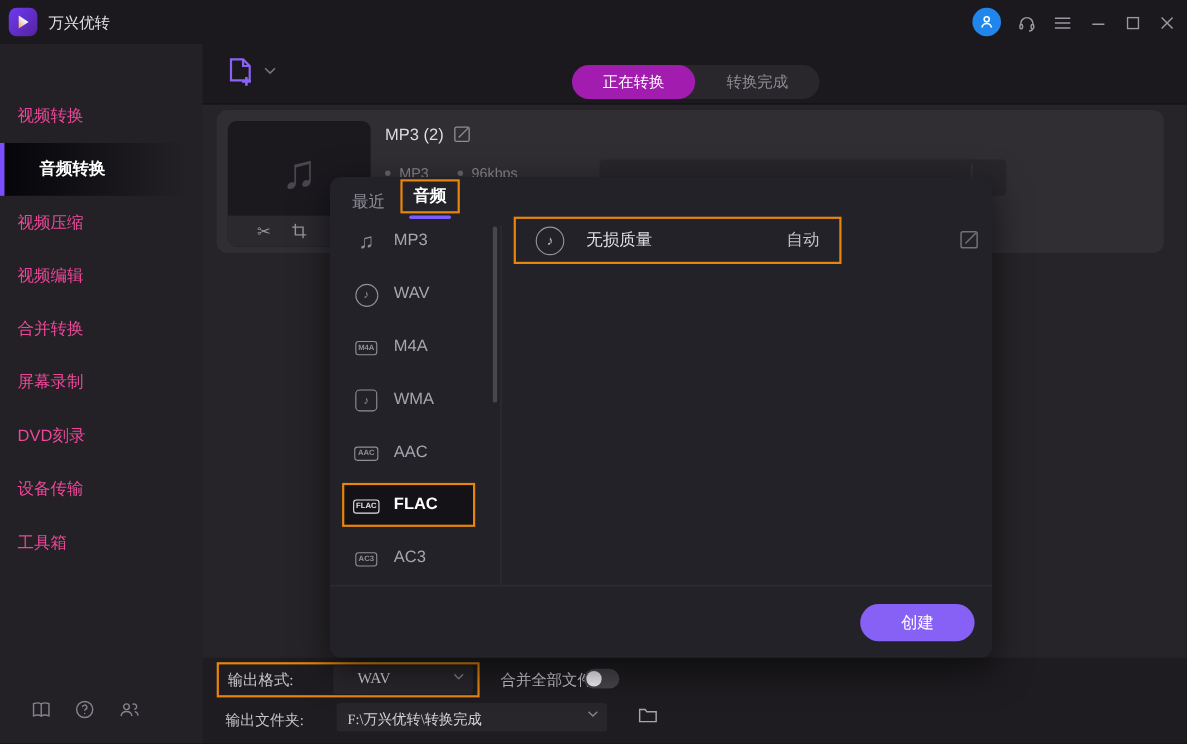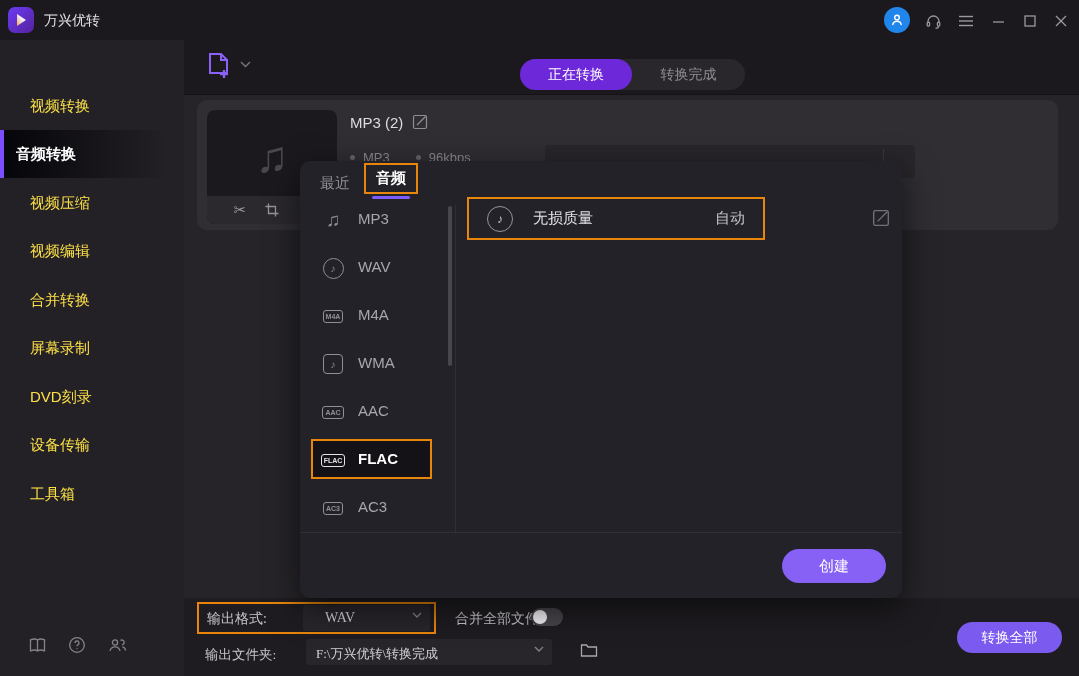--- a/index.html
+++ b/index.html
@@ -12,34 +12,34 @@
   .titlebar { left:0; top:0; width:1079px; height:40px; background:#1B191D; z-index:30; }
   .logo { left:8px; top:7px; width:26px; height:26px; border-radius:7px;
           background:linear-gradient(135deg,#6D3BF5,#55229D); display:flex; align-items:center; justify-content:center; }
   .app-title { left:44px; top:12px; font-size:14px; color:#E4E2E6; }
   .tb-btn { top:8px; width:26px; height:26px; display:flex; align-items:center; justify-content:center; color:#9B99A0; cursor:pointer; }
   .avatar { left:884px; top:7px; width:26px; height:26px; border-radius:50%; background:#2186EB; display:flex; align-items:center; justify-content:center; }
   .headset { left:920px; } .menu { left:953px; } .minimize { left:985px; } .maximize { left:1017px; } .close { left:1048px; }
 
   
   .sidebar { left:0; top:40px; width:184px; height:636px; background:#232126; z-index:20; }
-  .side-item { position:absolute; left:0; width:184px; height:48px; line-height:48px; padding-left:30px;
-               font-size:15px; color:#fde047; cursor:pointer; }
+  .side-item { position:absolute; left:0; width:184px; height:48px; line-height:48px; padding-left:16px;
+               font-size:15px; color:#ec4899; cursor:pointer; }
   .side-item.active { background:linear-gradient(90deg,#060509,#232126 92%); color:#FFFFFF; font-weight:bold;
-                      border-left:4px solid #7C4DFF; padding-left:12px; }
+                      border-left:4px solid #7C4DFF; padding-left:32px; }
   .side-bottom { position:absolute; left:0; bottom:14px; width:184px; height:28px; }
   .sb-icon { position:absolute; top:0; width:22px; height:22px; color:#85838A; display:flex; align-items:center; justify-content:center; cursor:pointer; }
 
   
   .toolbar { left:184px; top:40px; width:895px; height:55px; background:#1B191D; border-bottom:1px solid #141216; z-index:10; }
   .addfile { position:absolute; left:21px; top:11px; width:30px; height:32px; color:#8A62F5; cursor:pointer; }
   .addfile-chev { position:absolute; left:56px; top:21px; color:#77757B; cursor:pointer; }
   .tabs-pill { position:absolute; left:336px; top:19px; width:225px; height:31px; background:#29272C; border-radius:16px; }
   .tab { position:absolute; top:0; height:31px; line-height:31px; text-align:center; font-size:14px; color:#8F8D94; cursor:pointer; }
-  .tab.active { background:#6d28d9; border-radius:16px; color:#FFFFFF; }
+  .tab.active { background:#a21caf; border-radius:16px; color:#FFFFFF; }
 
   
   .card { left:197px; top:100px; width:861px; height:130px; background:#302E33; border-radius:10px; z-index:5; }
   .thumb { position:absolute; left:10px; top:10px; width:130px; height:114px; background:#1B191E; border-radius:8px; overflow:hidden; }
   .thumb-note { position:absolute; left:0; top:8px; width:130px; height:78px; display:flex; align-items:center; justify-content:center;
                 color:#4A484F; font-size:44px; }
   .thumb-strip { position:absolute; left:0; bottom:0; width:130px; height:28px; background:#2B292E; display:flex; align-items:center; }
   .strip-icon { margin-left:22px; color:#97959B; font-size:15px; width:18px; height:18px; display:flex; align-items:center; justify-content:center; cursor:pointer; }
   .card-title { position:absolute; left:153px; top:14px; font-size:15px; color:#DDDBDF;text-align:right; }
   .card-edit { position:absolute; left:215px; top:14px; width:18px; height:18px; color:#8F8D94; cursor:pointer; }
@@ -346,16 +346,15 @@
         <svg width="10" height="6" viewBox="0 0 10 6" fill="none" stroke="currentColor" stroke-width="1.3">
             <path d="M1 1l4 4 4-4"></path>
           </svg>
       </span>
     </div>
     <div class="folder-icon">
       <svg width="18" height="16" viewBox="0 0 18 16" fill="none" stroke="currentColor" stroke-width="1.3">
         <path d="M1.5 3h5l1.5 2h8.5v9h-15z"></path>
       </svg>
     </div>
-    <button class="convert-all-btn">转换全部</button>
   </div>
 
 </div>
 
 </body></html>

